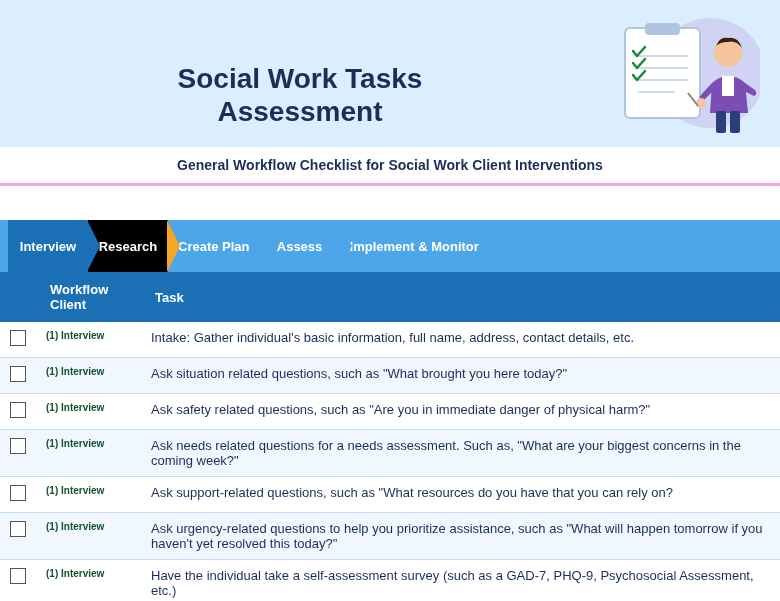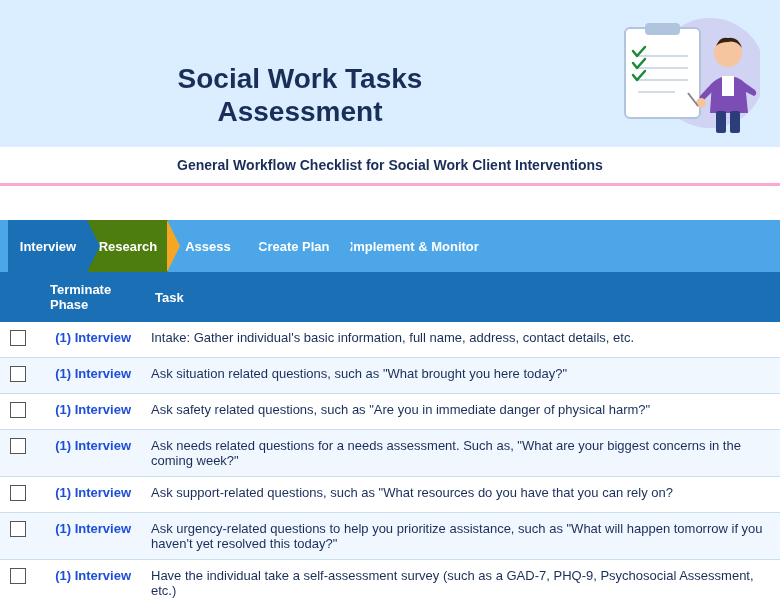--- a/index.html
+++ b/index.html
@@ -64,21 +64,21 @@
       color: #fff;
       position: relative;
       cursor: pointer;
       text-align: center;
       min-width: 80px;
     }
     .workflow-step.active {
       background: #1a6fb5;
     }
     .workflow-step.highlight {
-      background: #4d7c0f;
+      background: #000000;
       color: #fff;
     }
     
     .workflow-step::after {
       content: '';
       position: absolute;
       right: -12px;
       top: 50%;
       transform: translateY(-50%);
       width: 0;
@@ -133,25 +133,24 @@
     .checklist-table tbody td {
       padding: 8px 10px;
       vertical-align: top;
       color: #1a2e5a;
     }
     .checklist-table tbody td:first-child {
       text-align: center;
       width: 32px;
     }
     .checklist-table tbody td.phase-cell {
-      font-size: 13px;
+      font-size: 10px;
       font-weight: 600;
-      color: #1d4ed8;
+      color: #14532d;
       width: 105px;
-      text-align: right;
     }
     .checkbox-cell {
       width: 16px;
       height: 16px;
       border: 1.5px solid #555;
       display: inline-block;
       background: #fff;
       cursor: pointer;
     }
 
@@ -211,30 +210,30 @@
   </div>
 </div>
 
 <div class="subtitle-bar">
   <div class="subtitle-text">General Workflow Checklist for Social Work Client Interventions</div>
 </div>
 
 <div class="workflow-nav">
 <div class="workflow-step active">Interview</div>
     <div class="workflow-step highlight">Research</div>
+    <div class="workflow-step">Create Plan</div>
     <div class="workflow-step">Assess</div>
-    <div class="workflow-step">Create Plan</div>
     <div class="workflow-step">Implement &amp; Monitor</div>
   </div>
 
 <table class="checklist-table">
   <thead>
     <tr>
       <th></th>
-      <th class="phase-col">Terminate Phase</th>
+      <th class="phase-col">Workflow Client</th>
       <th>Task</th>
     </tr>
   </thead>
   <tbody id="table-body">
   <tr>
         <td><span class="checkbox-cell"></span></td>
         <td class="phase-cell">(1) Interview</td>
         <td>Intake: Gather individual's basic information, full name, address, contact details, etc.</td>
       </tr>
       <tr>

